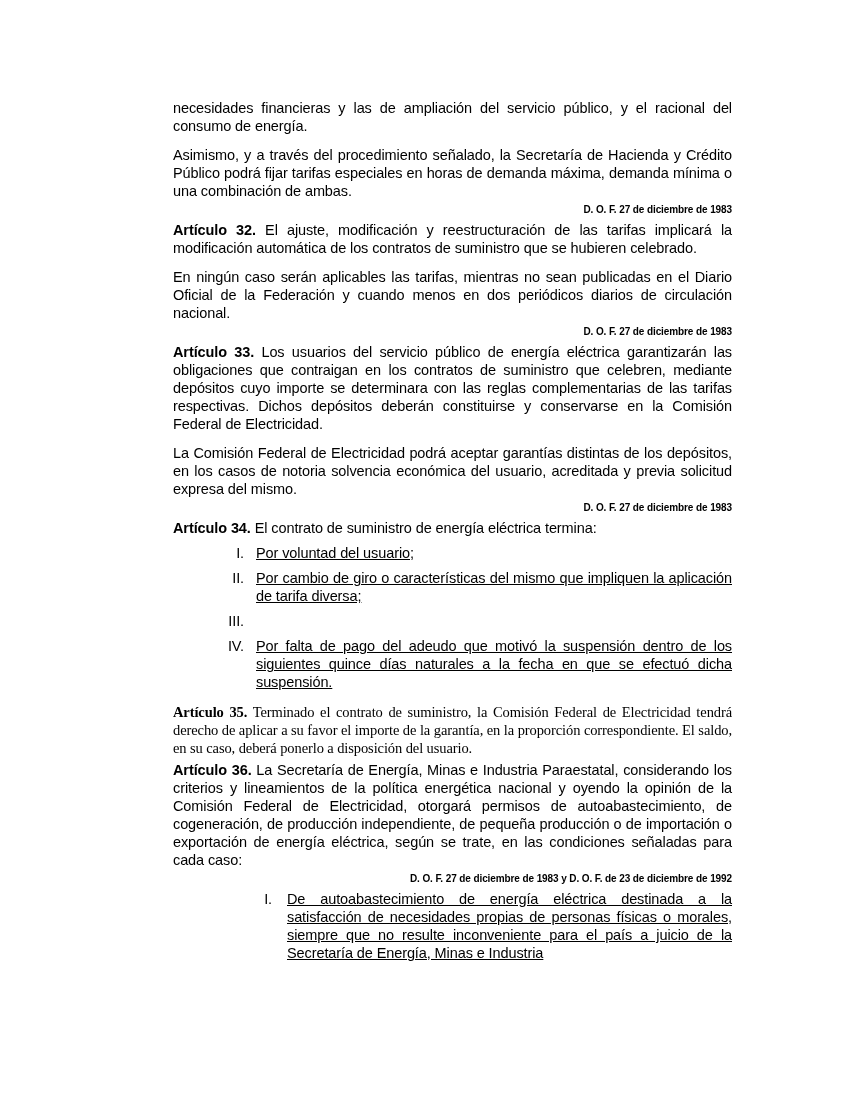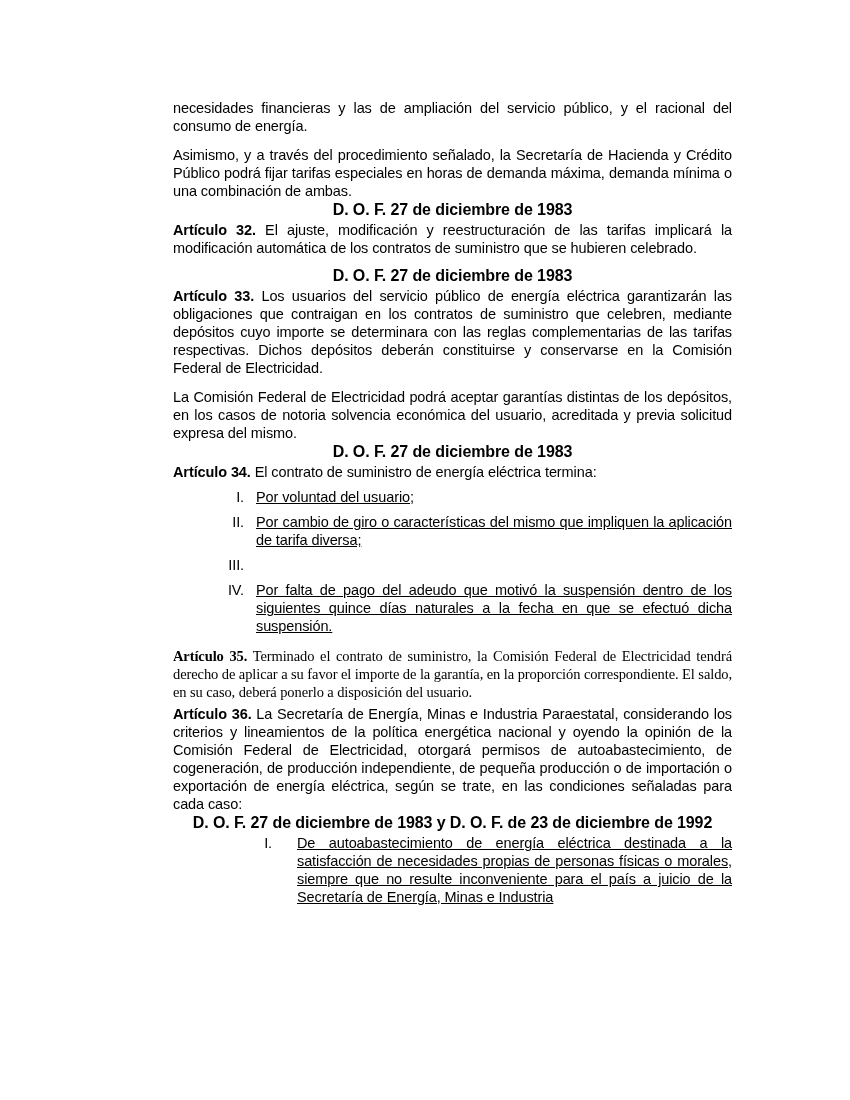--- a/index.html
+++ b/index.html
@@ -20,52 +20,53 @@
     width: 559px;
     font-size: 14.5px;
     line-height: 18px;
     letter-spacing: -0.1px;
     text-align: justify;
   }
   .para { margin: 0 0 11px 0; }
   .tight { margin-bottom: 0; }
   .dof {
     font-weight: bold;
-    font-size: 16px;
+    font-size: 10px;
     line-height: 15px;
     margin: 2px 0 4px 0;
-    text-align: center;
+    text-align: right;
   }
   .art-lead { font-weight: bold; }
   .a34-head { margin-bottom: 7px; }
   .li {
     display: flex;
     margin: 0 0 7px 0;
   }
   .li .num { flex: 0 0 71px; text-align: right; }
   .li .txt { flex: 1; margin-left: 12px; text-align: justify; text-decoration: underline; }
   .li.deep .num { flex: 0 0 99px; }
-  .li.deep .txt { margin-left: 25px; }
+  .li.deep .txt { margin-left: 15px; }
   .li.last34 { margin-bottom: 12px; justify-content: space-between; }
   .a35 { margin-bottom: 4px; font-family: Liberation Serif, serif; }
 </style>
 </head>
 <body>
 
 <div class="page">
   <div class="content">
 
     <p class="para">necesidades financieras y las de ampliación del servicio público, y el racional del consumo de energía.</p>
 
     <p class="para tight">Asimismo, y a través del procedimiento señalado, la Secretaría de Hacienda y Crédito Público podrá fijar tarifas especiales en horas de demanda máxima, demanda mínima o una combinación de ambas.</p>
 
     <p class="dof">D. O. F. 27 de diciembre de 1983</p>
 
     <p class="para"><b class="art-lead">Artículo 32.</b><span> El ajuste, modificación y reestructuración de las tarifas implicará la modificación automática de los contratos de suministro que se hubieren celebrado.</span></p>
 
+    <p class="para tight">En ningún caso serán aplicables las tarifas, mientras no sean publicadas en el Diario Oficial de la Federación y cuando menos en dos periódicos diarios de circulación nacional.</p>
 
     <p class="dof">D. O. F. 27 de diciembre de 1983</p>
 
     <p class="para"><b class="art-lead">Artículo 33.</b><span> Los usuarios del servicio público de energía eléctrica garantizarán las obligaciones que contraigan en los contratos de suministro que celebren, mediante depósitos cuyo importe se determinara con las reglas complementarias de las tarifas respectivas. Dichos depósitos deberán constituirse y conservarse en la Comisión Federal de Electricidad.</span></p>
 
     <p class="para tight">La Comisión Federal de Electricidad podrá aceptar garantías distintas de los depósitos, en los casos de notoria solvencia económica del usuario, acreditada y previa solicitud expresa del mismo.</p>
 
     <p class="dof">D. O. F. 27 de diciembre de 1983</p>
 
     <p class="para a34-head"><b class="art-lead">Artículo 34.</b><span> El contrato de suministro de energía eléctrica termina:</span></p>

